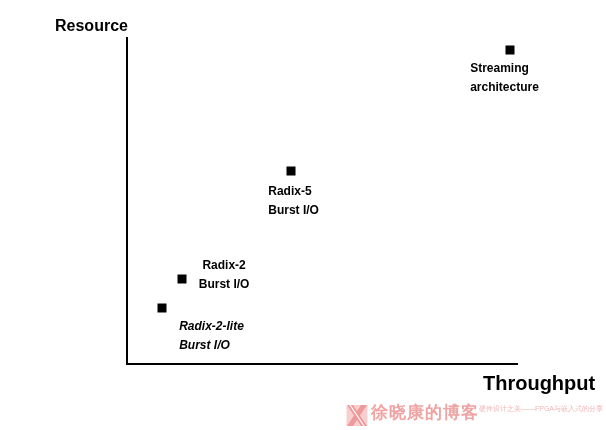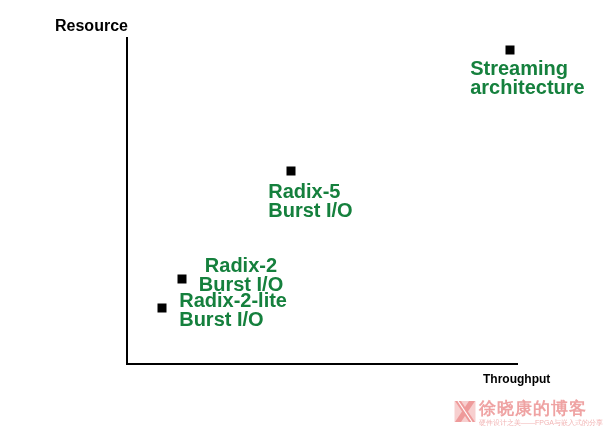--- a/index.html
+++ b/index.html
@@ -37,53 +37,53 @@
     top: 17px;
     font-size: 16px;
     font-weight: bold;
     color: #000000;
     white-space: nowrap;
   }
   .xlabel {
     position: absolute;
     left: 483px;
     top: 372px;
-    font-size: 12px;
+    font-size: 20px;
     font-weight: bold;
     color: #000000;
     white-space: nowrap;
   }
   .marker {
     position: absolute;
     transform: translate(-50%, -50%);
   }
   .pt-label {
     position: absolute;
-    font-size: 20px;
+    font-size: 12px;
     font-weight: bold;
     line-height: 19px;
-    color: #15803d;
+    color: #000000;
     white-space: pre-line;
   }
   .watermark {
     position: absolute;
     right: 3px;
     bottom: 3px;
     display: flex;
     align-items: flex-start;
   }
   .wm-logo {
     width: 22px;
     height: 23px;
     margin-right: 3px;
     flex: 0 0 auto;
   }
   .wm-text {
     display: flex;
-    flex-direction: column;
+    flex-direction: row;
     align-items: flex-start;
   }
   .wm-title {
     font-size: 17px;
     font-weight: bold;
     line-height: 18px;
     color: #efa3a3;
     letter-spacing: 1px;
     white-space: nowrap;
   }
@@ -101,21 +101,21 @@
 
   <div class="ylabel">Resource</div>
 
   <div class="axis axis-y"></div>
   <div class="axis axis-x"></div>
 
   <div class="xlabel">Throughput</div>
 
   <div id="plot-area">
       <div class="marker" style="left: 162.19px; top: 308.41px; width: 9px; height: 9px; background: rgb(0, 0, 0);"></div>
-      <div class="pt-label" style="left: 179.19px; top: 291px;">Radix-2-lite
+      <div class="pt-label" style="left: 179.19px; top: 317px; font-style: italic;">Radix-2-lite
 Burst I/O</div>
       <div class="marker" style="left: 181.74px; top: 278.98px; width: 9px; height: 9px; background: rgb(0, 0, 0);"></div>
       <div class="pt-label" style="left: 198.74px; top: 255.98px; text-align: center;">Radix-2
 Burst I/O</div>
       <div class="marker" style="left: 291.22px; top: 171.07px; width: 9px; height: 9px; background: rgb(0, 0, 0);"></div>
       <div class="pt-label" style="left: 268.22px; top: 182.07px;">Radix-5
 Burst I/O</div>
       <div class="marker" style="left: 510.18px; top: 50.08px; width: 9px; height: 9px; background: rgb(0, 0, 0);"></div>
       <div class="pt-label" style="left: 470.18px; top: 59.08px;">Streaming
 architecture</div>

